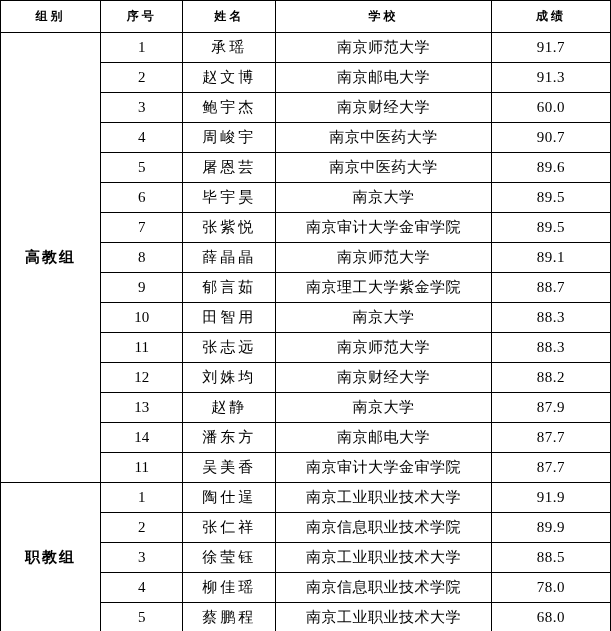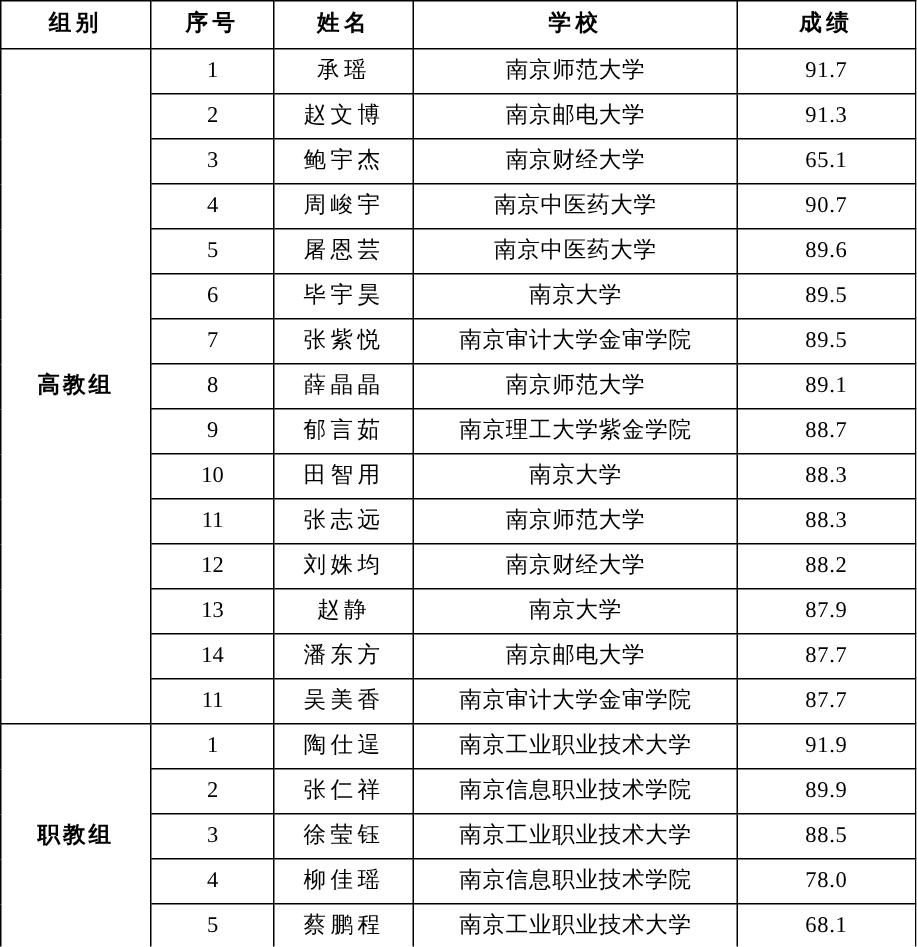--- a/index.html
+++ b/index.html
@@ -33,21 +33,21 @@
     vertical-align: middle;
     font-size: 15px;
     line-height: 1.1;
     padding: 3px 2px;
     height: 23px;
     white-space: nowrap;
     overflow: hidden;
   }
   #results-table thead th {
     font-weight: bold;
-    font-size: 15px;
+    font-size: 12px;
     letter-spacing: 3px;
     height: 25px;
   }
   .group-cell {
     letter-spacing: 2px;
     font-size: 15px;
     font-weight: bold;
   }
   .name-cell {
     letter-spacing: 3px;
@@ -94,21 +94,21 @@
       <tr>
         <td class="idx-cell">2</td>
         <td class="name-cell">赵文博</td>
         <td class="school-cell">南京邮电大学</td>
         <td class="score-cell">91.3</td>
       </tr>
       <tr>
         <td class="idx-cell">3</td>
         <td class="name-cell">鲍宇杰</td>
         <td class="school-cell">南京财经大学</td>
-        <td class="score-cell">65.1</td>
+        <td class="score-cell">60.0</td>
       </tr>
       <tr>
         <td class="idx-cell">4</td>
         <td class="name-cell">周峻宇</td>
         <td class="school-cell">南京中医药大学</td>
         <td class="score-cell">90.7</td>
       </tr>
       <tr>
         <td class="idx-cell">5</td>
         <td class="name-cell">屠恩芸</td>
@@ -197,16 +197,16 @@
       <tr>
         <td class="idx-cell">4</td>
         <td class="name-cell">柳佳瑶</td>
         <td class="school-cell">南京信息职业技术学院</td>
         <td class="score-cell">78.0</td>
       </tr>
       <tr>
         <td class="idx-cell">5</td>
         <td class="name-cell">蔡鹏程</td>
         <td class="school-cell">南京工业职业技术大学</td>
-        <td class="score-cell">68.1</td>
+        <td class="score-cell">68.0</td>
       </tr>
     </tbody>
 </table>
 
 </body></html>

